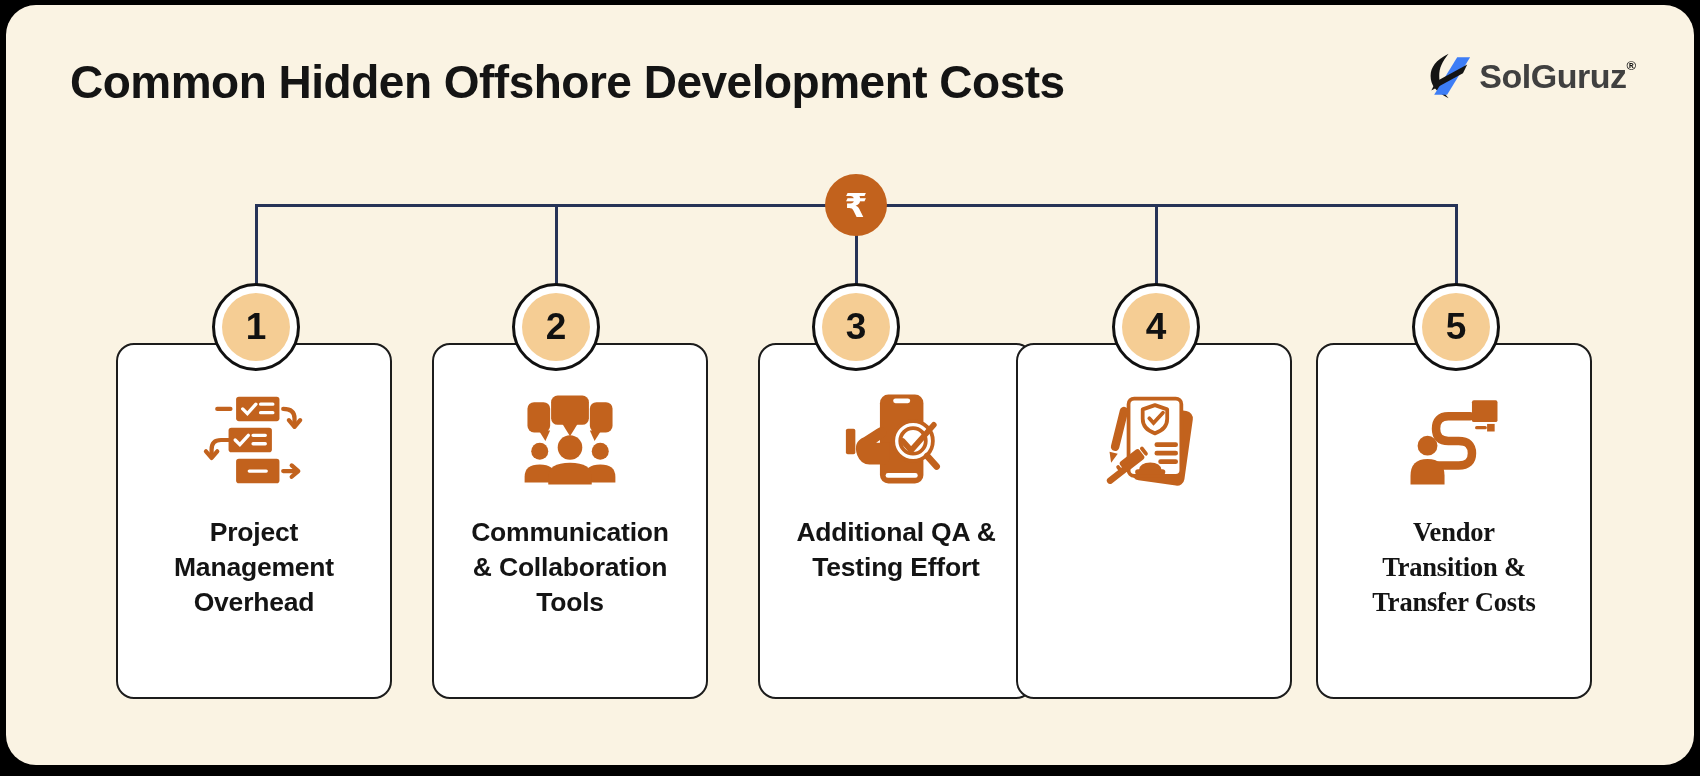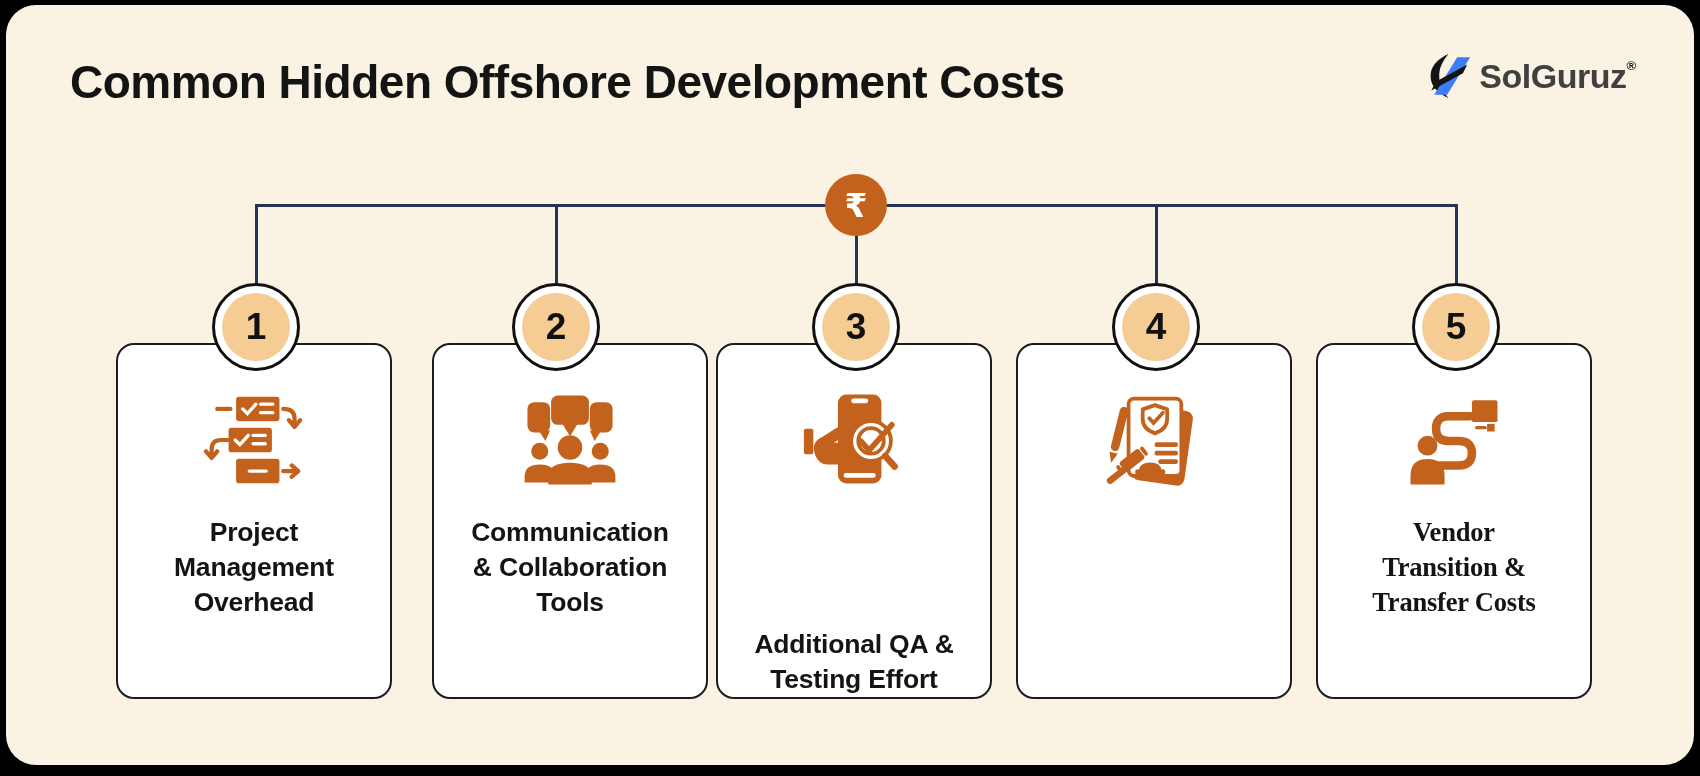--- a/index.html
+++ b/index.html
@@ -44,21 +44,21 @@
   .card{
     position:absolute;top:338px;width:276px;height:356px;background:#fff;
     border:2px solid #1c1c1c;border-radius:18px;box-sizing:border-box;z-index:2;
     display:flex;flex-direction:column;align-items:center;
   }
   .card-icon{margin-top:46px;width:104px;height:98px;}
   .card-label{
     margin-top:26px;text-align:center;font-size:26.5px;font-weight:700;
     color:#141414;line-height:1.32;white-space:pre-line;letter-spacing:-0.2px;
   }
-  .c1{left:110px;} .c2{left:426px;} .c3{left:710px;justify-content:space-between;} .c4{left:1010px;} .c5{left:1310px;font-family:Liberation Serif, serif;}
+  .c1{left:110px;} .c2{left:426px;} .c3{left:752px;} .c4{left:1010px;} .c5{left:1310px;font-family:Liberation Serif, serif;}
   .x1{left:249px;} .x2{left:549px;} .x3{left:849px;} .x4{left:1149px;} .x5{left:1449px;}
   .b1{left:206px;} .b2{left:506px;} .b3{left:806px;} .b4{left:1106px;} .b5{left:1406px;}
 </style>
 </head>
 <body>
 
 <div class="canvas">
 
   <div class="title">Common Hidden Offshore Development Costs</div>
 

